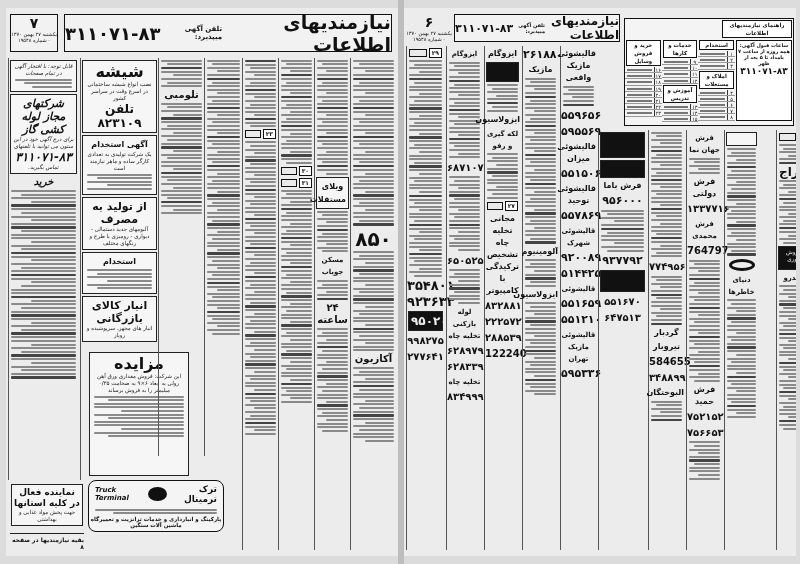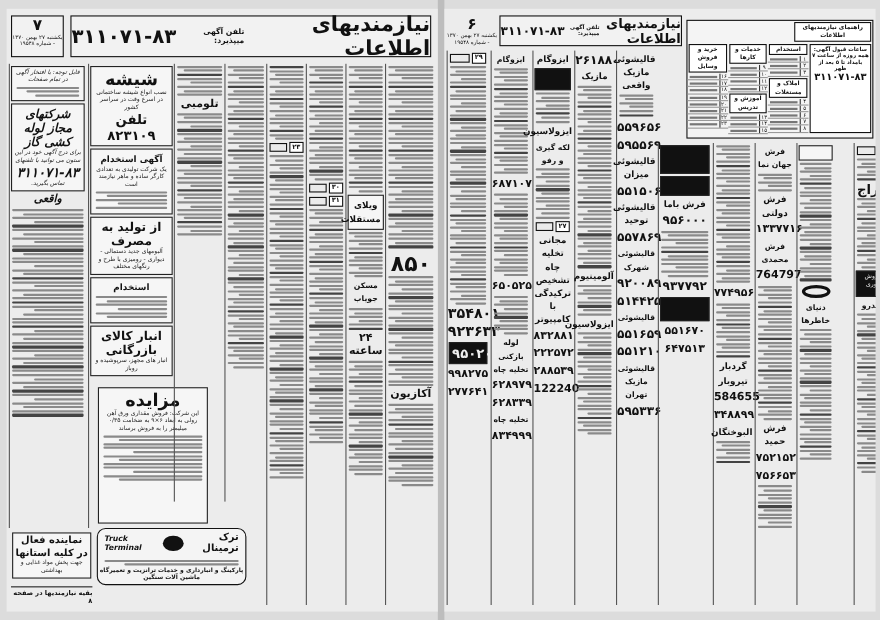--- a/index.html
+++ b/index.html
@@ -75,21 +75,21 @@
             <i class="m"></i>
             <i class="s"></i>
           </div>
       </div>
       <div class="ad">
         <div class="h">شرکتهای مجاز لوله کشی گاز</div>
         <div class="t">برای درج آگهی خود در این ستون می توانید با تلفنهای</div>
         <div class="n">۳۱۱۰۷۱-۸۳</div>
         <div class="t">تماس بگیرید.</div>
       </div>
-      <div class="heading">واقعی</div>
+      <div class="heading">خرید</div>
       <div class="txtlines">
           <i></i>
           <i class="m"></i>
           <i></i>
           <i class="s"></i>
           <i class="d"></i>
           <i></i>
           <i class="m"></i>
           <i></i>
           <i class="s"></i>

